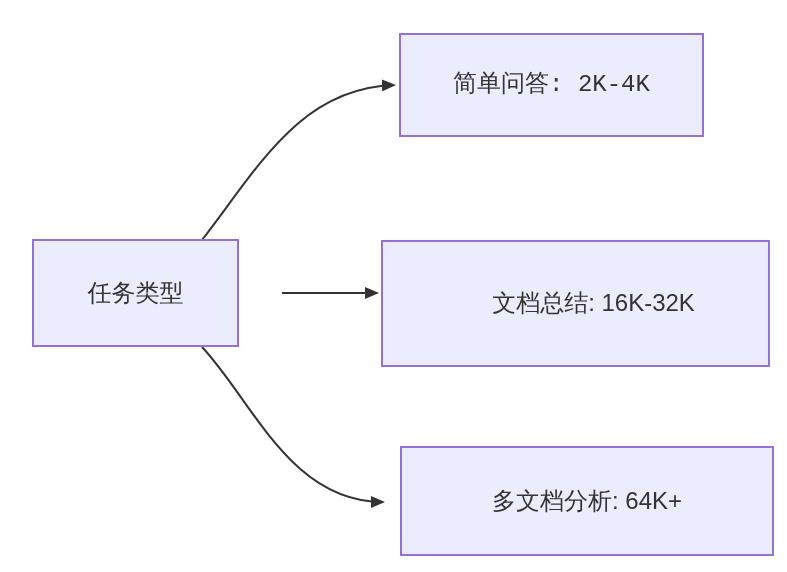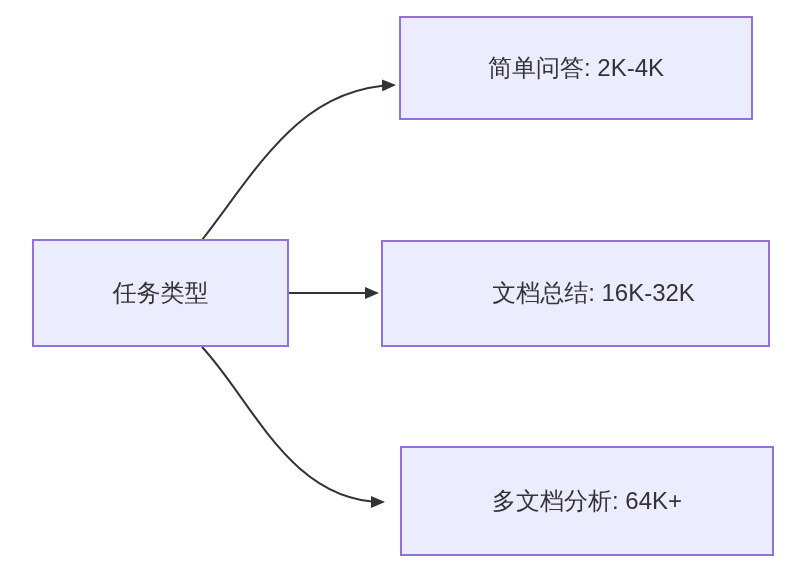--- a/index.html
+++ b/index.html
@@ -40,23 +40,23 @@
     align-items: center;
     justify-content: center;
     background: var(--node-fill);
     border: 2px solid var(--node-border);
     color: var(--node-text);
     font-size: 24px;
     line-height: 1.2;
     text-align: center;
     white-space: nowrap;
   }
-  .node-root    { left: 32px;  top: 239px; width: 257px; height: 108px; }
-  .node-top     { left: 399px; top: 16px;  width: 354px; height: 104px; }
-  .node-middle  { left: 381px; top: 240px; width: 389px; height: 107px; padding-left: 36px; }
+  .node-root    { left: 32px;  top: 239px; width: 207px; height: 108px; }
+  .node-top     { left: 399px; top: 33px;  width: 305px; height: 104px; font-family: Liberation Mono, monospace; }
+  .node-middle  { left: 381px; top: 240px; width: 389px; height: 127px; padding-left: 36px; }
   .node-bottom  { left: 400px; top: 446px; width: 374px; height: 110px; }
 </style>
 </head>
 <body>
 
 <div class="canvas">
 
   <svg class="edges" viewBox="0 0 787 572" xmlns="http://www.w3.org/2000/svg">
     <defs>
       <marker id="arrow" markerUnits="userSpaceOnUse" markerWidth="14" markerHeight="12" refX="12" refY="6" orient="auto">

